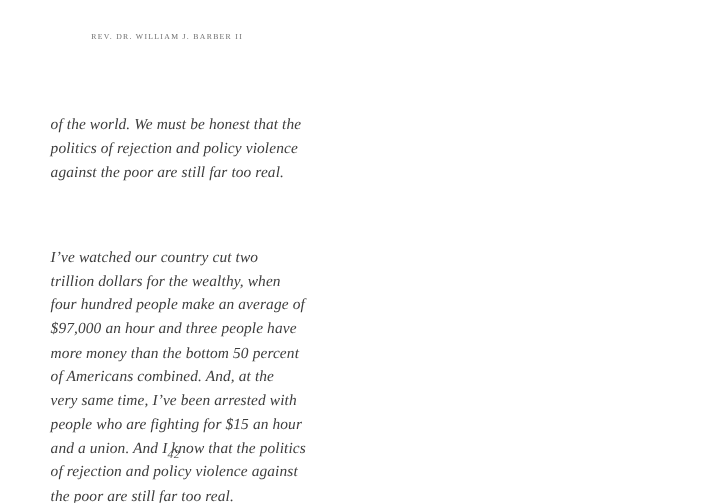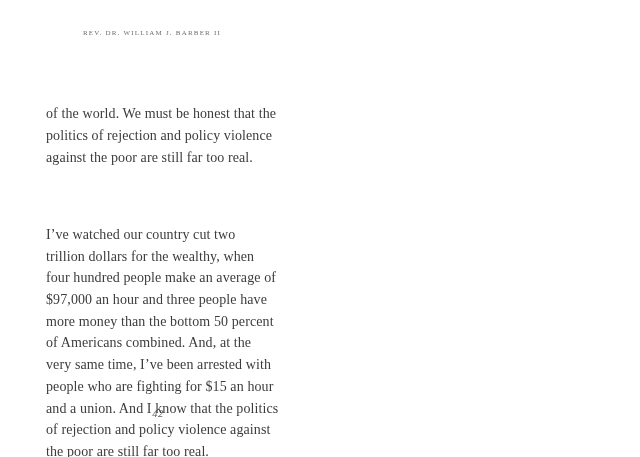--- a/index.html
+++ b/index.html
@@ -46,20 +46,21 @@
     line-height: 21.7px;
     color: #3c3c3c;
     white-space: pre;
     letter-spacing: 0.1px;
   }
   .tb-left  { left: 46px;  width: 280px; }
 
   .text-block p {
     margin: 0;
     padding: 0;
+    font-style: italic;
   }
   .text-block p + p {
     margin-top: 12px;
   }
 
   .folio {
     position: absolute;
     top: 408px;
     transform: translateX(-50%);
     font-size: 10.5px;

